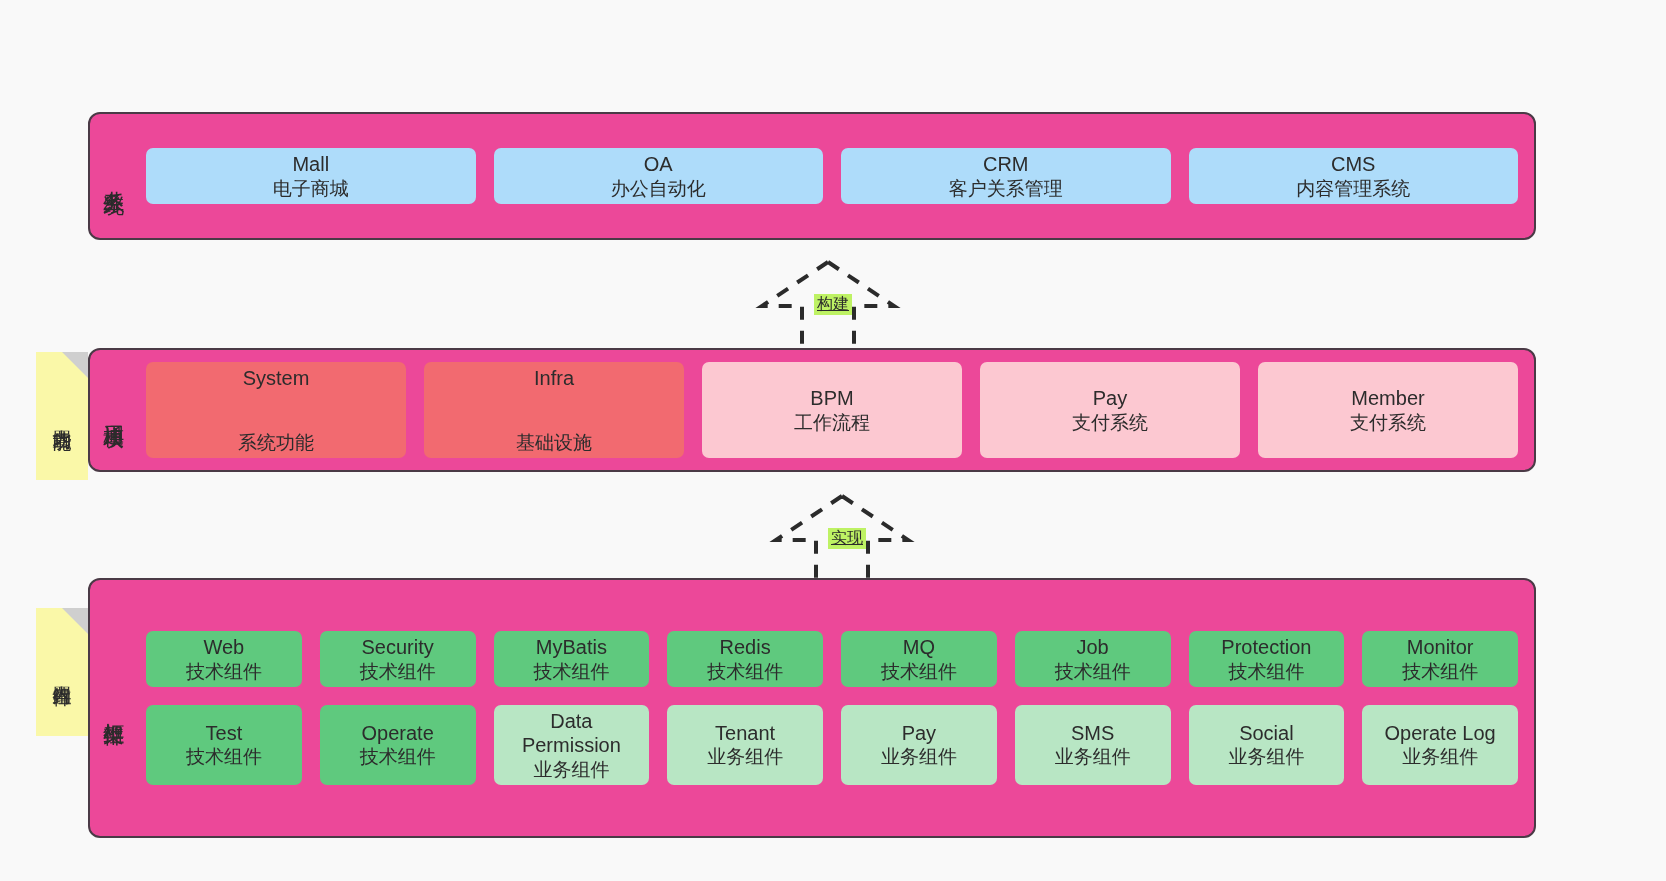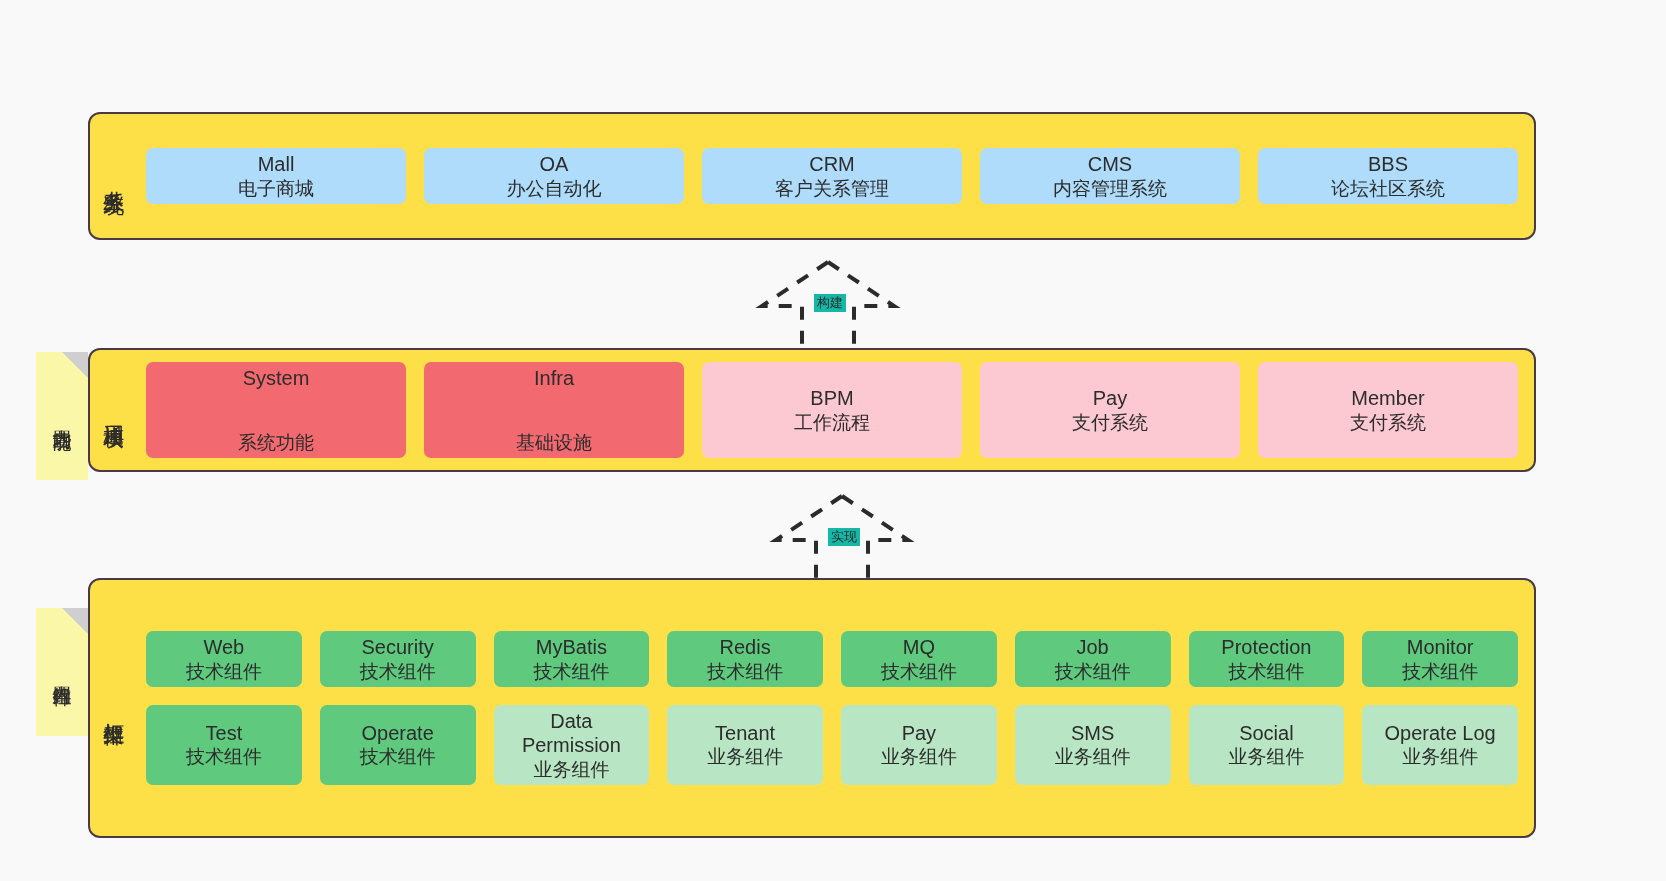--- a/index.html
+++ b/index.html
@@ -10,21 +10,21 @@
     font-family: "Liberation Sans", "DejaVu Sans", sans-serif;
     color: #333333;
     overflow: hidden;
   }
 
   .canvas { position: relative; width: 1666px; height: 881px; }
 
   
   .layer {
     position: absolute;
-    background: #fde047;
+    background: #ec4899;
     border: 2px solid #4A3A46;
     border-radius: 12px;
     display: flex;
     align-items: stretch;
     justify-content: center;
   }
 
   
   .layer-title {
     flex: 0 0 auto;
@@ -101,26 +101,27 @@
     width: 0; height: 0;
     border-top: 26px solid #CFCFCF;
     border-left: 26px solid transparent;
   }
 
   
   .arrow-wrap { position: absolute; }
   .arrow-wrap svg { display: block; overflow: visible; }
   .arrow-label {
     position: absolute;
-    font-size: 13px;
+    font-size: 16px;
     color: #2B2B2B;
-    background: #14b8a6;
+    background: #bef264;
     padding: 0 3px;
     white-space: nowrap;
     user-select: none;
+    text-decoration: underline;
   }
 
   
   #layer-business { left: 88px;  top: 112px; width: 1448px; height: 128px; }
   #layer-common   { left: 88px;  top: 348px; width: 1448px; height: 124px; }
   #layer-framework{ left: 88px;  top: 578px; width: 1448px; height: 260px; }
 
   #sticky-common    { left: 36px; top: 352px; width: 52px; height: 128px; }
   #sticky-framework { left: 36px; top: 608px; width: 52px; height: 128px; }
 
@@ -145,24 +146,20 @@
           <span class="cn">办公自动化</span>
         </div>
         <div class="cell c-blue">
           <span class="en">CRM</span>
           <span class="cn">客户关系管理</span>
         </div>
         <div class="cell c-blue">
           <span class="en">CMS</span>
           <span class="cn">内容管理系统</span>
         </div>
-        <div class="cell c-blue">
-          <span class="en">BBS</span>
-          <span class="cn">论坛社区系统</span>
-        </div>
       </div>
     </div>
   </div>
 
   <div class="arrow-wrap" id="arrow-build">
     <svg width="140" height="92" viewBox="0 0 140 92">
       <path d="M70 4 L136 48 L96 48 L96 92 M70 4 L4 48 L44 48 L44 92" fill="none" stroke="#2B2B2B" stroke-width="4" stroke-dasharray="13 11" stroke-linecap="butt"></path>
     </svg>
     <span class="arrow-label" style="left:56px; top:36px;">构建</span>
   </div>

